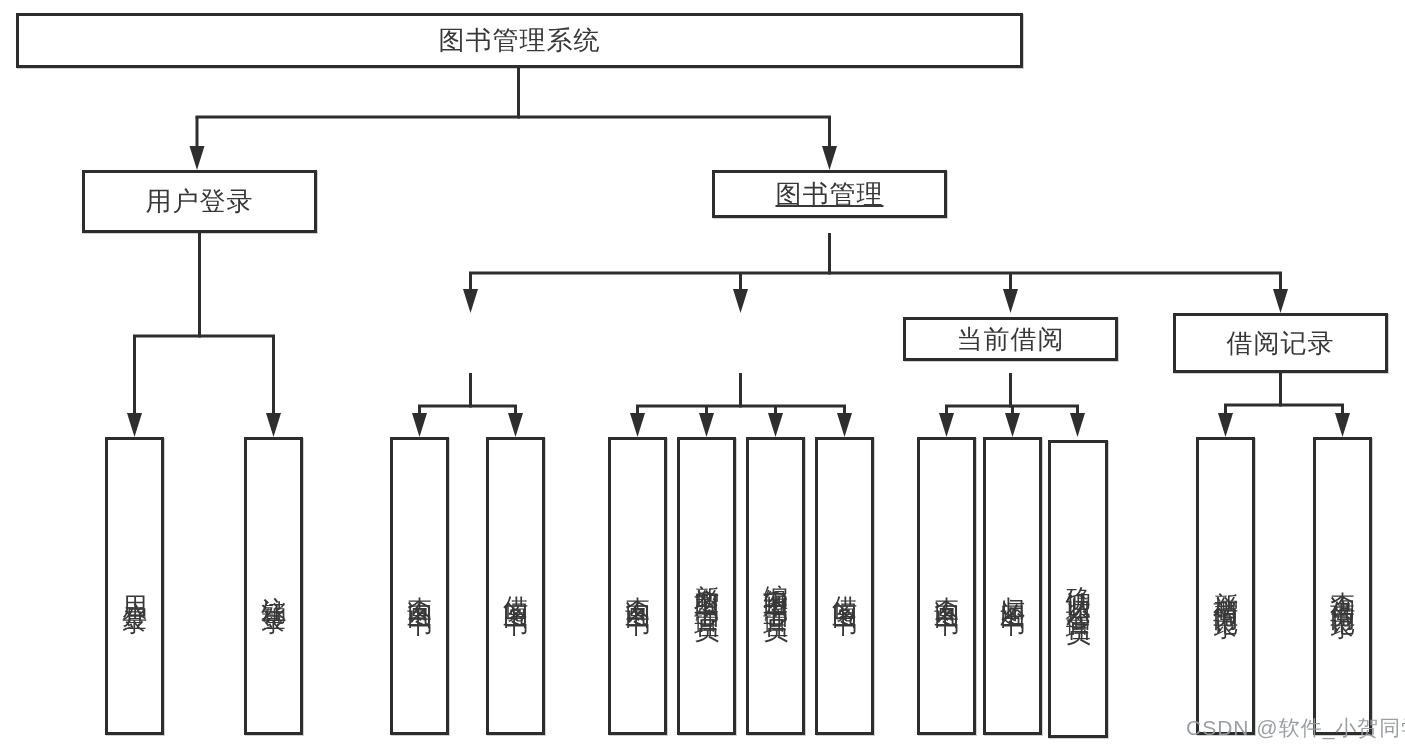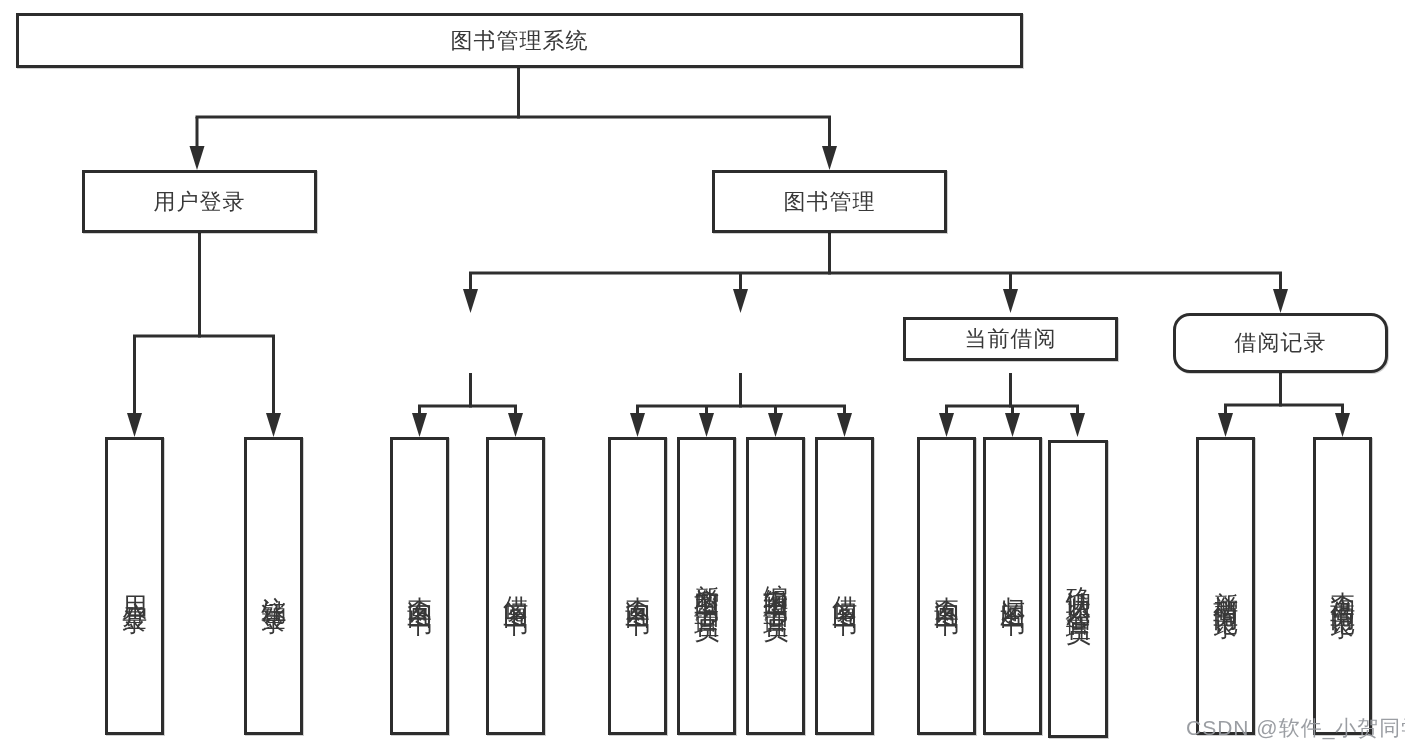--- a/index.html
+++ b/index.html
@@ -19,21 +19,21 @@
     box-sizing: border-box;
     background: #ffffff;
     border: 3px solid #2d2d2d;
     display: flex;
     align-items: center;
     justify-content: center;
     color: #383838;
     z-index: 2;
     box-shadow: 1px 1px 0 rgba(0,0,0,0.18);
   }
-  .h-box { font-size: 22px; letter-spacing: 1px; }
+  .h-box { font-size: 26px; letter-spacing: 1px; }
   .v-box span.lbl {
     writing-mode: vertical-rl;
     text-orientation: mixed;
     font-size: 25px;
     letter-spacing: 5px;
     line-height: 1.1;
   }
   .watermark {
     position: absolute;
     left: 1186px; top: 714px;
@@ -125,28 +125,28 @@
     </g>
   </svg>
 
   <div class="box h-box" style="left:16px; top:13px; width:1007px; height:55px;">
     <span class="lbl">图书管理系统</span>
   </div>
 
   <div class="box h-box" style="left:82px; top:170px; width:235px; height:63px;">
     <span class="lbl">用户登录</span>
   </div>
-  <div class="box h-box" style="left:712px; top:170px; width:235px; height:63px;">
+  <div class="box h-box" style="left:712px; top:170px; width:235px; height:48px;text-decoration:underline;">
     <span class="lbl">图书管理</span>
   </div>
 
   <div class="box h-box" style="left:903px; top:317px; width:215px; height:44px;">
     <span class="lbl">当前借阅</span>
   </div>
-  <div class="box h-box" style="left:1173px; top:313px; width:215px; height:60px;border-radius:17px;">
+  <div class="box h-box" style="left:1173px; top:313px; width:215px; height:60px;">
     <span class="lbl">借阅记录</span>
   </div>
 
   <div class="box v-box" style="left:105px; top:437px; width:59px; height:298px;">
     <span class="lbl">用户登录</span>
   </div>
   <div class="box v-box" style="left:244px; top:437px; width:59px; height:298px;">
     <span class="lbl">注销登录</span>
   </div>
 

